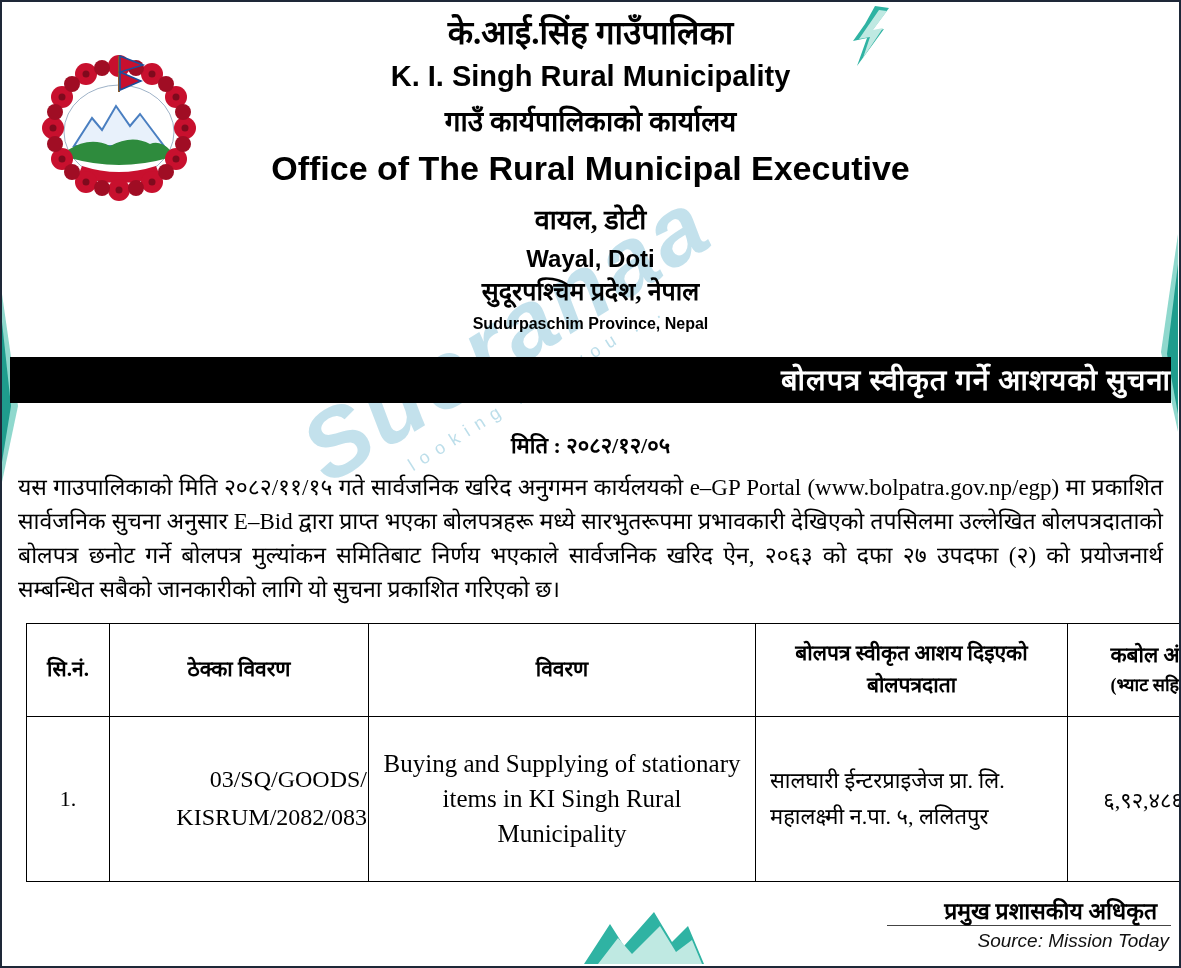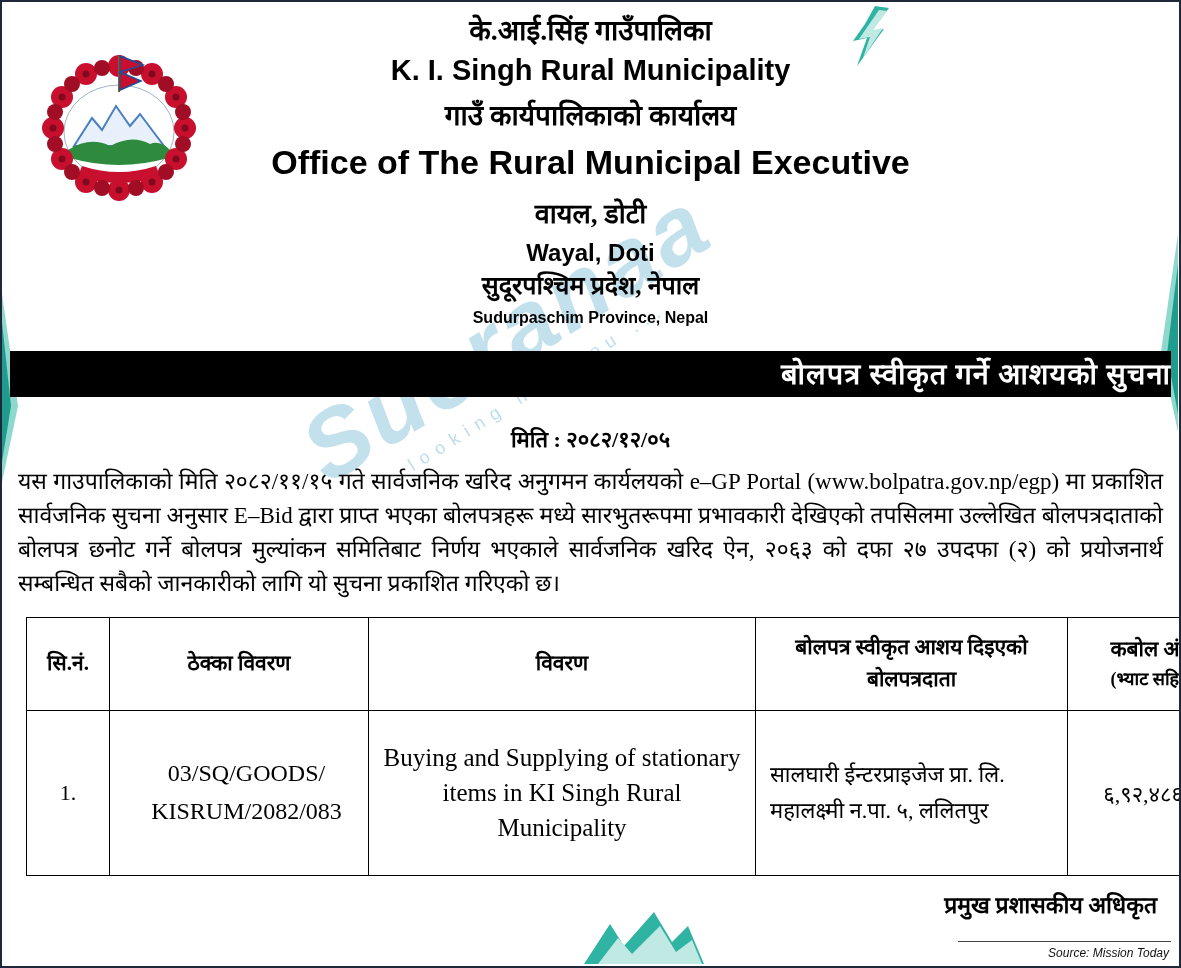--- a/index.html
+++ b/index.html
@@ -10,21 +10,21 @@
     border:2px solid #1e2838;
     background:#ffffff;
     font-family:"Liberation Serif", serif;
     color:#000;
     overflow:hidden;
   }
   
   .header-block{text-align:center;padding-top:12px;}
   .np{font-weight:700;}
   .en{font-family:"Liberation Sans", sans-serif;font-weight:700;}
-  .t-np1{font-size:28px;line-height:1.2;}
+  .t-np1{font-size:33px;line-height:1.2;}
   .t-en1{font-size:29px;margin-top:6px;}
   .t-np2{font-size:28px;margin-top:8px;}
   .t-en2{font-size:34px;margin-top:10px;}
   .t-np3{font-size:27px;margin-top:12px;}
   .t-en3{font-size:24px;margin-top:8px;}
   .t-np4{font-size:25px;}
   .t-en4{font-size:16px;margin-top:8px;}
   .logo{position:absolute;left:38px;top:50px;}
   
   .banner{
@@ -39,30 +39,30 @@
   .bid-table{border-collapse:collapse;margin:16px 8px 0 24px;width:1147px;table-layout:fixed;}
   .bid-table th,.bid-table td{border:1.5px solid #000;vertical-align:middle;}
   .bid-table th{font-weight:700;font-size:21px;text-align:center;height:84px;padding:4px 6px;line-height:1.5;}
   .col-sn{width:70px;}
   .col-contract{width:246px;}
   .col-desc{width:374px;}
   .col-bidder{width:299px;}
   .col-amount{width:158px;}
   .bid-table td{height:130px;}
   .cell-sn{text-align:center;font-size:22px;}
-  .cell-contract{text-align:center;padding-left:16px;font-size:24px;line-height:1.55;}
+  .cell-contract{text-align:right;padding-left:16px;font-size:24px;line-height:1.55;}
   .cell-desc{text-align:center;padding:17px 12px;font-size:25px;line-height:1.4;}
   .cell-bidder{text-align:left;padding:8px 14px;font-size:22px;line-height:1.6;}
   .cell-amount{text-align:center;font-size:22px;}
   .amount-sub{font-size:18px;font-weight:700;}
   
   .signatory{text-align:right;font-weight:700;font-size:23px;margin:12px 22px 0 0;}
   .source{
-    position:absolute;right:8px;bottom:6px;
-    font-family:"Liberation Sans", sans-serif;font-style:italic;font-size:12px;
+    position:absolute;right:8px;bottom:14px;
+    font-family:"Liberation Sans", sans-serif;font-style:italic;font-size:19px;
     border-top:1px solid #444;padding:4px 2px 0 90px;color:#111;
   }
   
   .watermark{
     position:absolute;left:230px;top:285px;width:560px;
     transform:rotate(-32deg);text-align:center;pointer-events:none;z-index:1;
   }
   .wm-main{
     display:block;font-size:95px;font-weight:700;font-style:italic;
     color:rgba(96,176,206,0.38);letter-spacing:4px;line-height:1;

